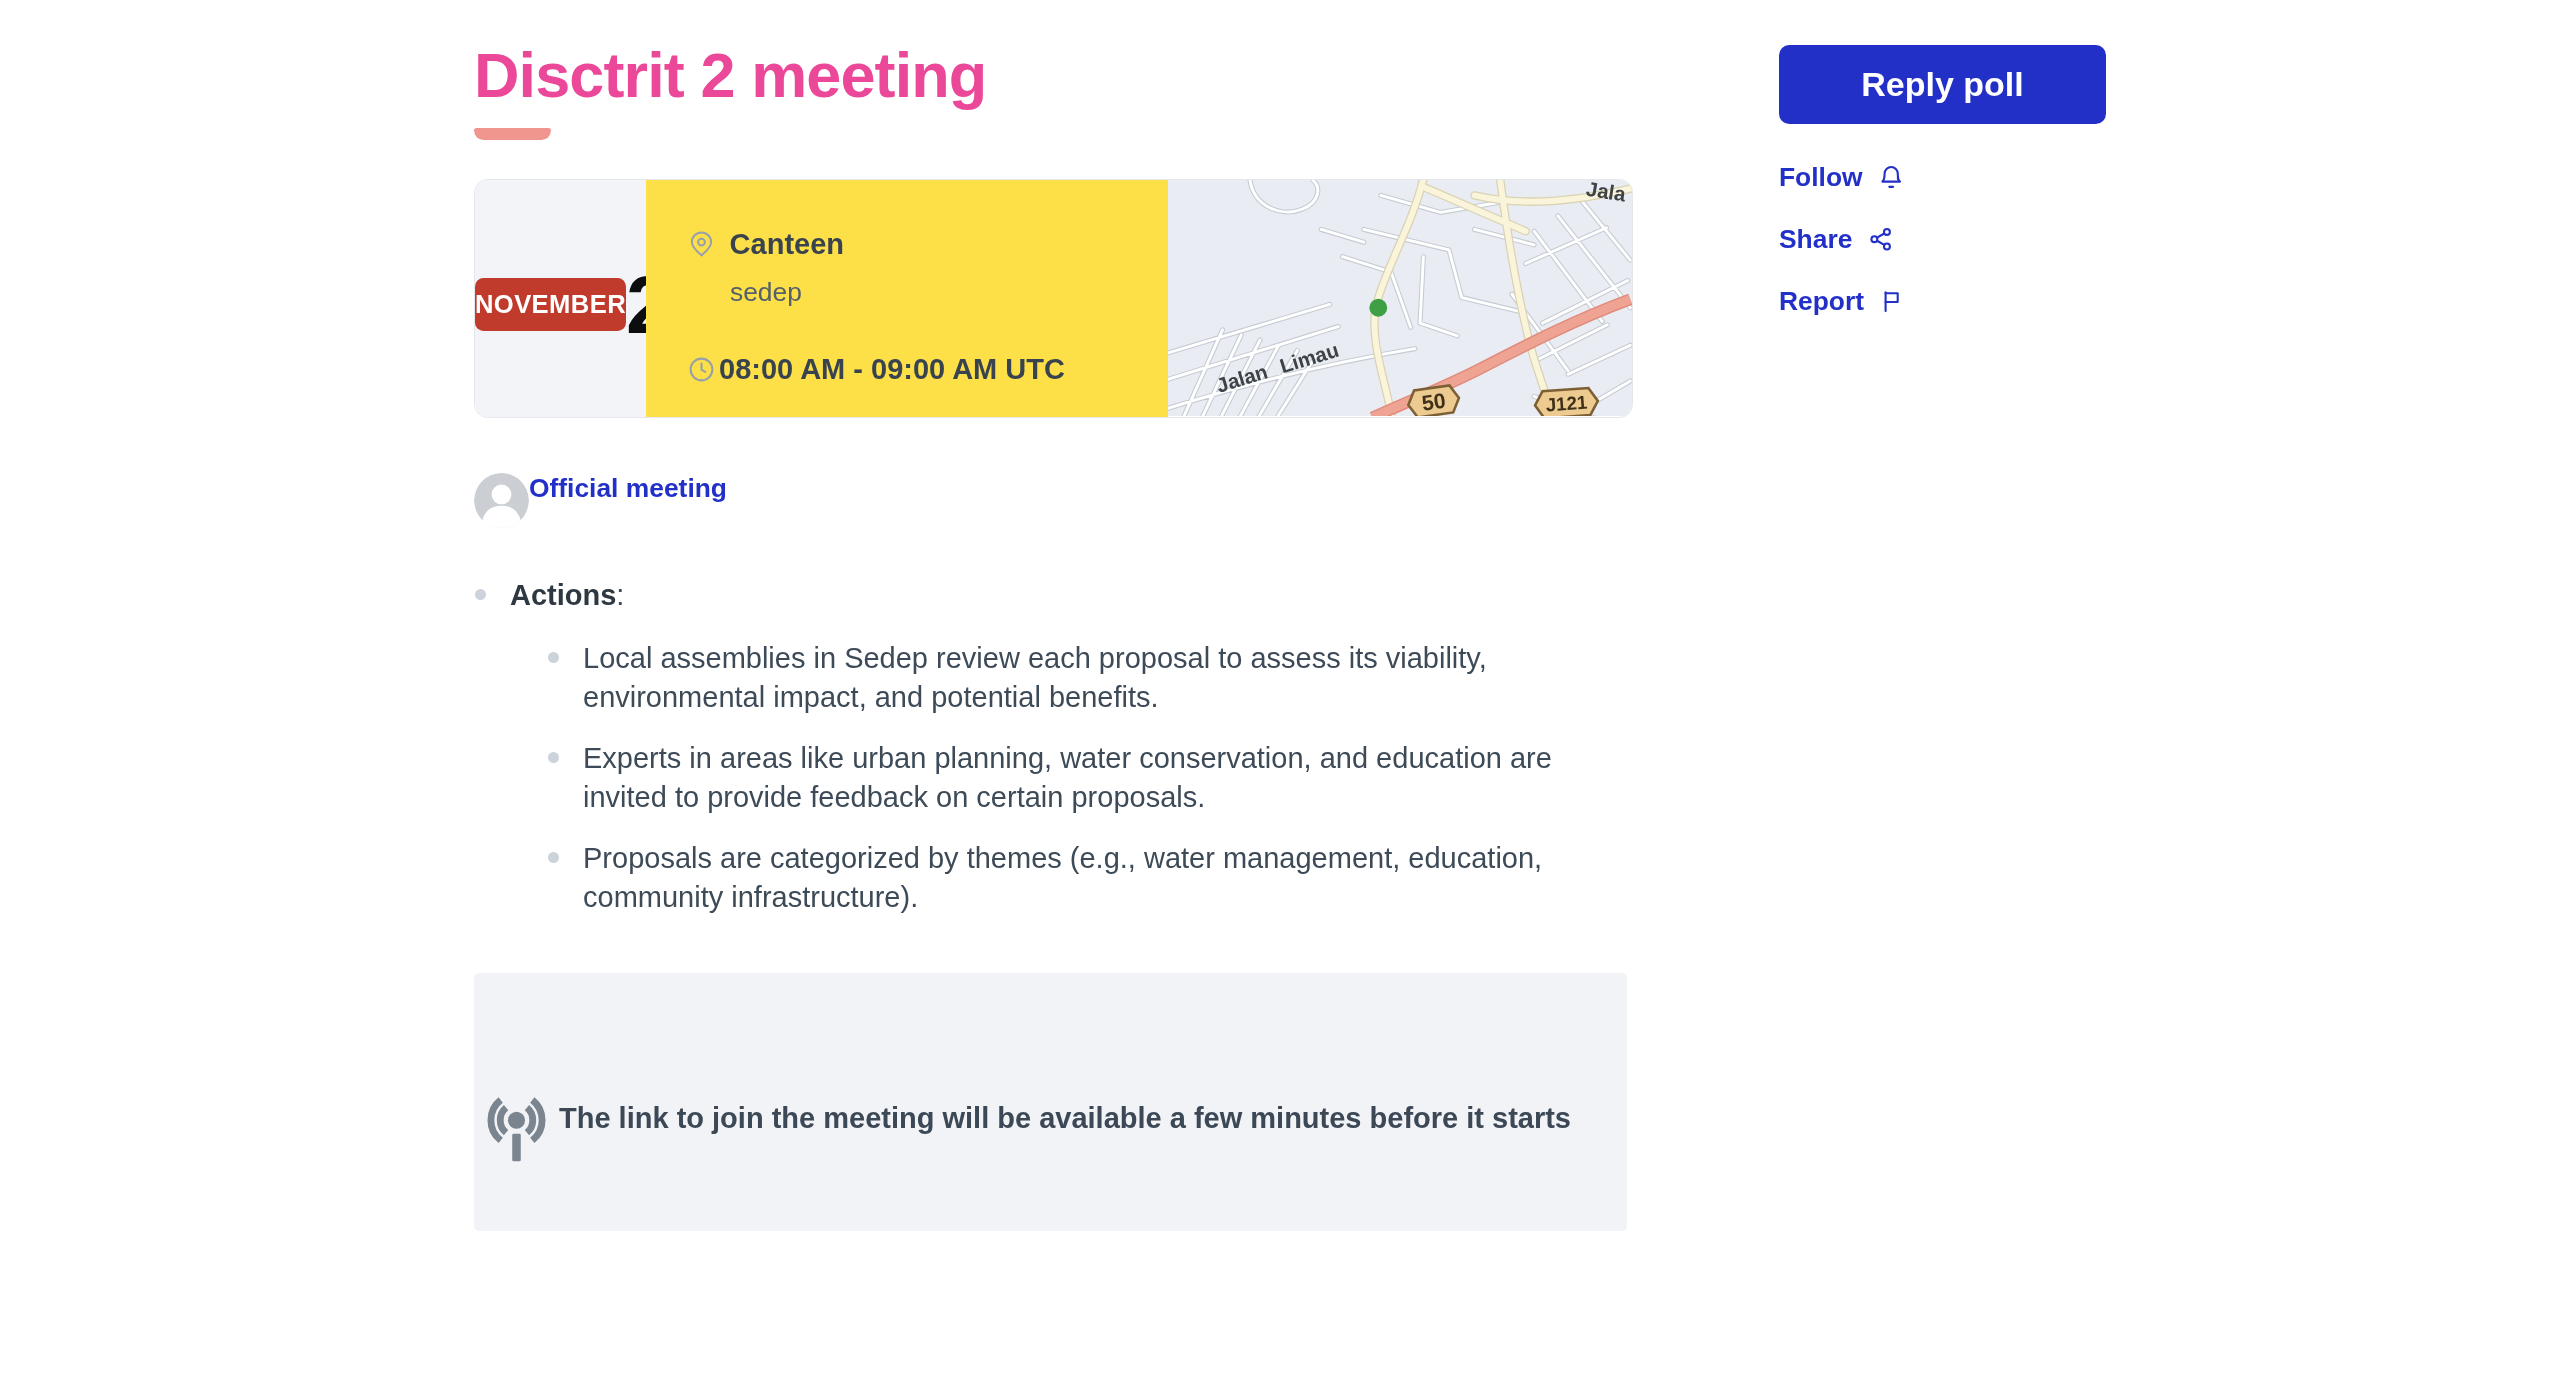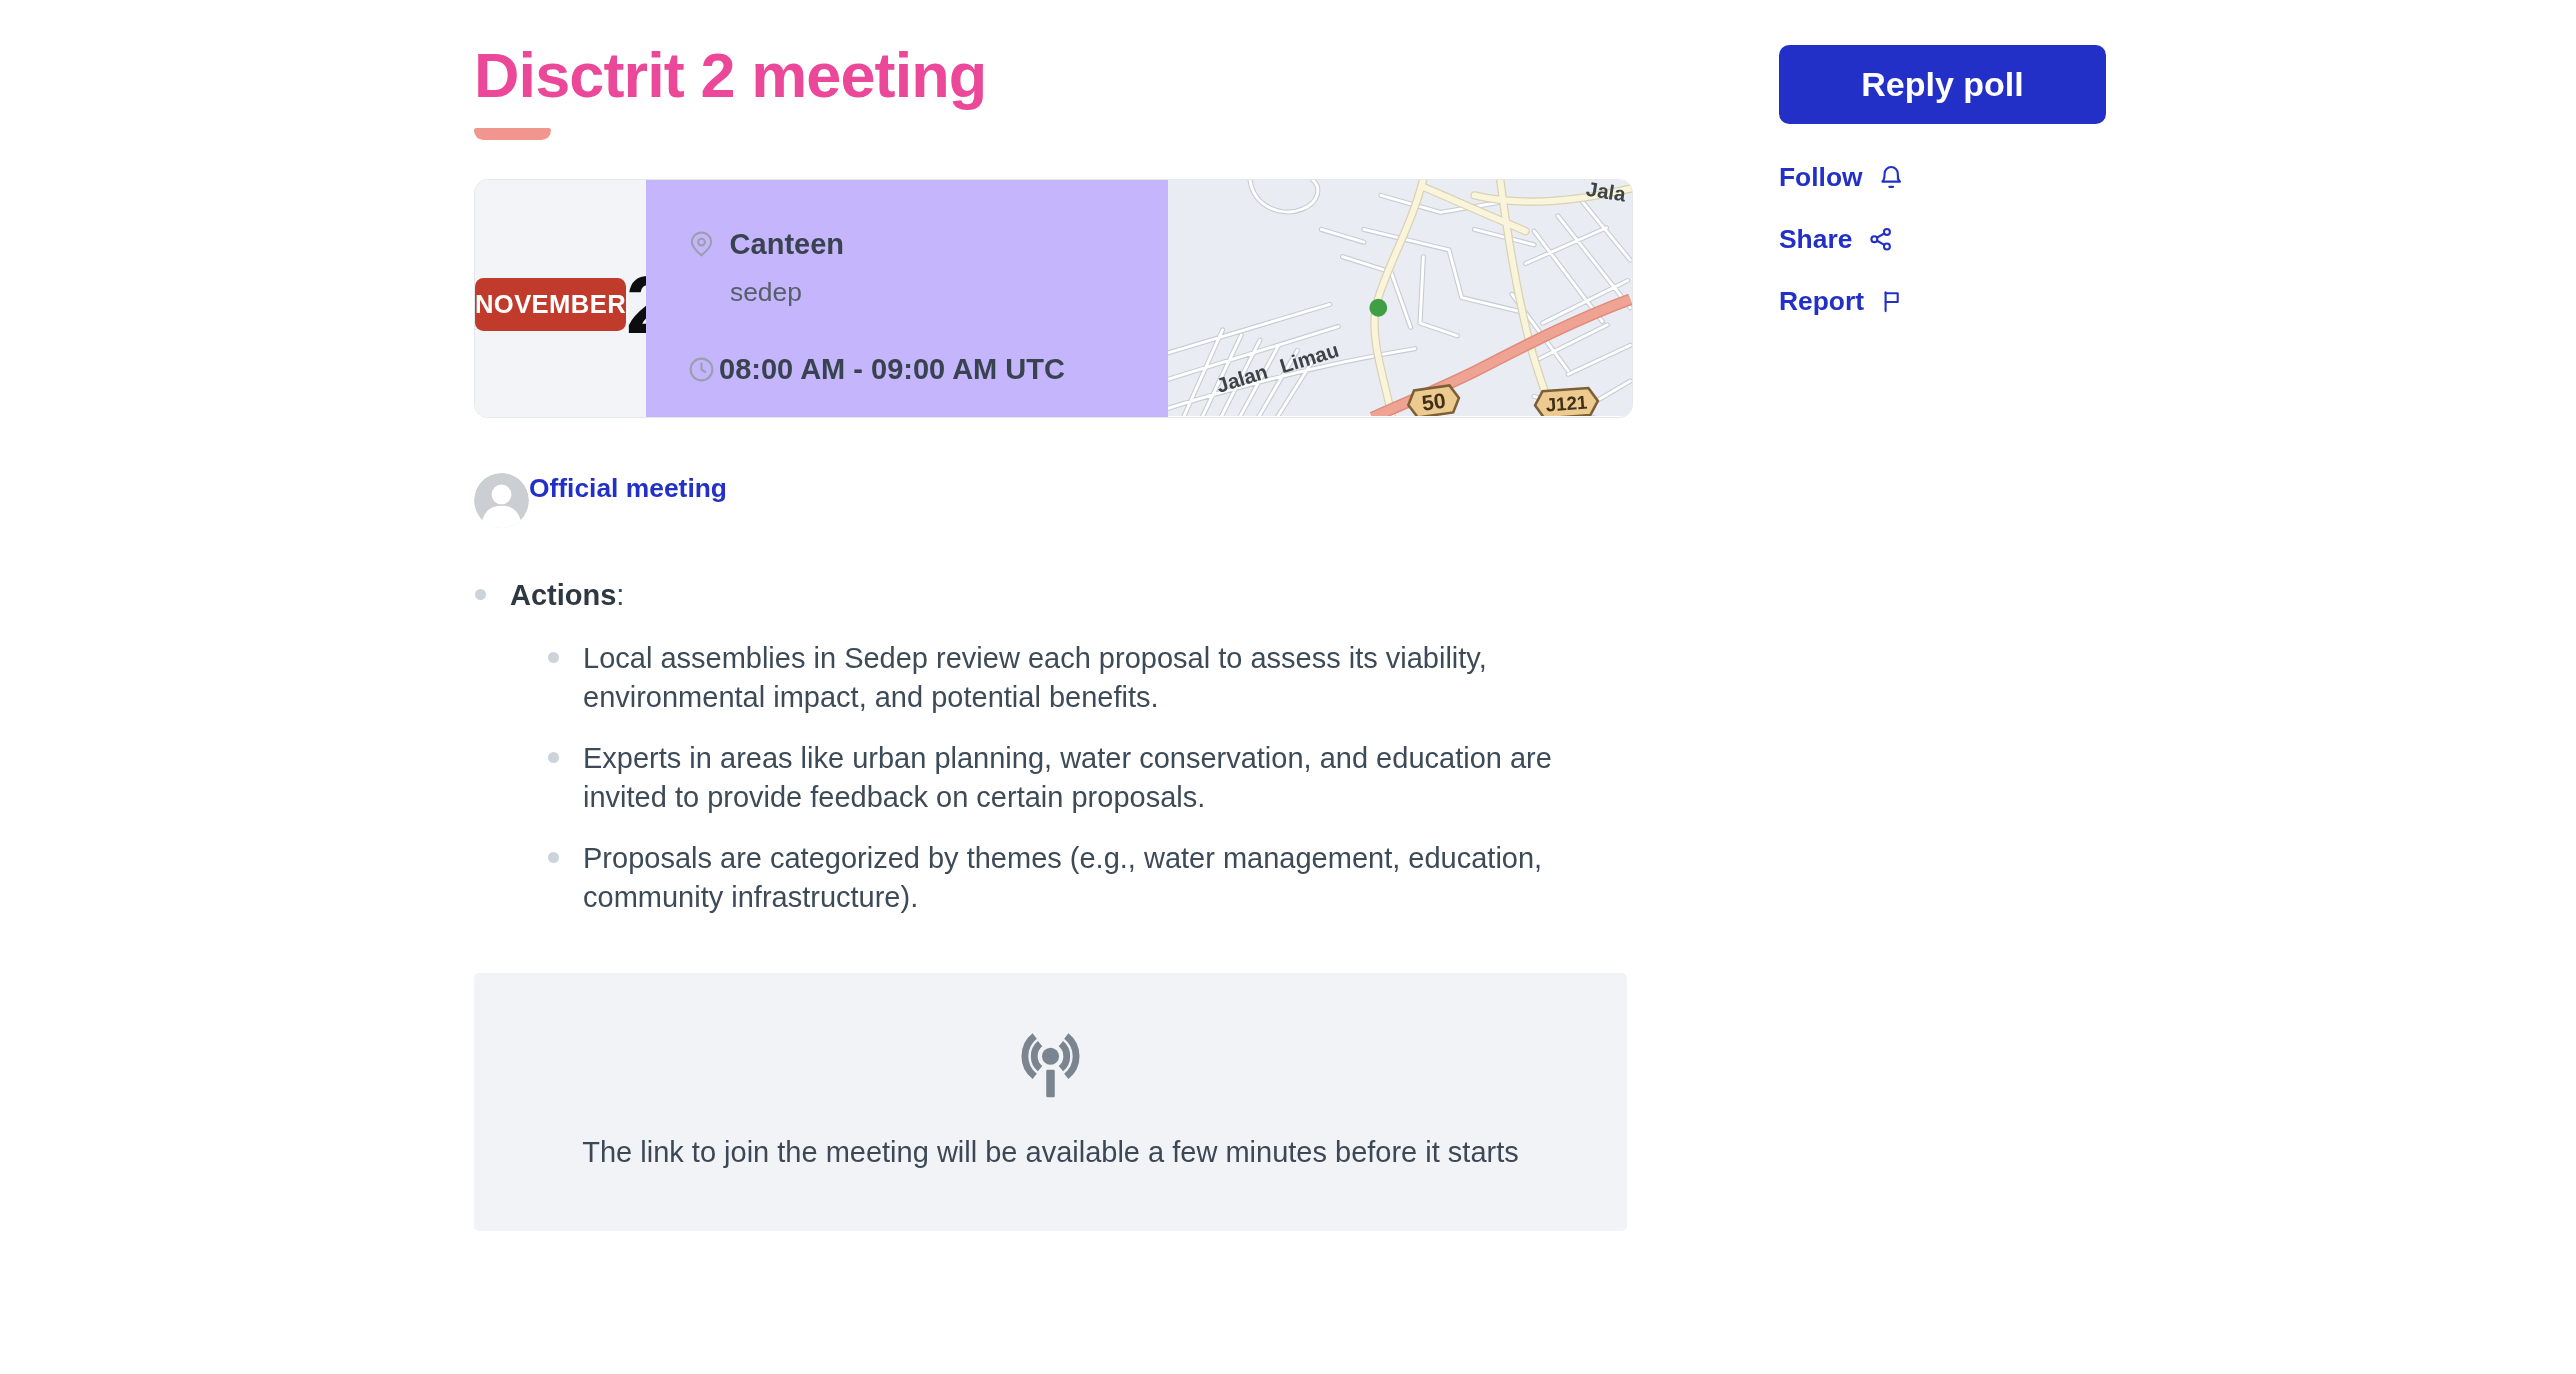--- a/index.html
+++ b/index.html
@@ -19,21 +19,21 @@
   }
   .date-panel { width:171px; background:#f2f4f8; flex-shrink:0; display:flex; align-items:center; }
   .month-badge {
     margin-top:12px; width:151px; height:53px; background:#c13b2d; border-radius:8.5px;
     color:#fff; font-weight:700; font-size:25.6px; letter-spacing:0.4px;
     display:flex; align-items:center; justify-content:center;
   }
   .day-number { font-size:82px; font-weight:700; color:#0c0d0e; margin-top:13.6px; line-height:1; letter-spacing:-1.7px; }
   .year-number { font-size:31px; color:#16191c; margin-top:22px; line-height:1; }
 
-  .info-panel { flex:1; background:#c4b5fd; padding:46px 0 0 41px; }
+  .info-panel { flex:1; background:#fde047; padding:46px 0 0 41px; }
   .info-row { display:flex; align-items:center; gap:13.6px; }
   .loc-name { font-size:29px; font-weight:700; color:#39434f; line-height:37px; }
   .loc-sub { font-size:26.4px; color:#555f6a; margin:12px 0 0 43px; line-height:34px; }
   .time-row { margin-top:44px; display:flex; align-items:center; gap:3px; }
   .time-text { font-size:29px; font-weight:700; color:#39434f; }
   .mini-icon { width:29px; height:29px; flex-shrink:0; }
 
   .map-panel { width:464px; height:100%; flex-shrink:0; position:relative; }
   .map-panel svg { display:block; width:464px; height:236px; }
 
@@ -50,21 +50,21 @@
   }
   .agenda > ul > li { margin-top:20.4px; }
   .agenda > ul > li:first-child { margin-top:0; }
   .agenda ul.sub { margin-left:37px; margin-top:24px; }
   .agenda ul.sub li { margin-top:22px; }
   .agenda ul.sub li:first-child { margin-top:0; }
   .agenda strong { color:#2e3842; font-weight:700; }
 
   .notice-box {
     margin-top:56px; width:1153px; height:258px; background:#f1f3f7; border-radius:5.1px;
-    display:flex; flex-direction:column; align-items:center;
+    display:flex; flex-direction:row; align-items:center;font-weight:bold;
   }
   .notice-box .antenna { margin-top:49px; width:85px; height:82px; }
   .notice-text { margin-top:32px; font-size:29px; color:#3c4856; }
 
   .side { position:absolute; left:1779px; top:45px; width:358px; }
   .reply-btn {
     width:327px; height:79px; background:#2230c8; color:#fff; border:none; border-radius:10.2px;
     font-family:inherit; font-size:34px; font-weight:700; cursor:pointer; display:block;
   }
   .link-list { margin-top:38px; display:flex; flex-direction:column; gap:31px; }

